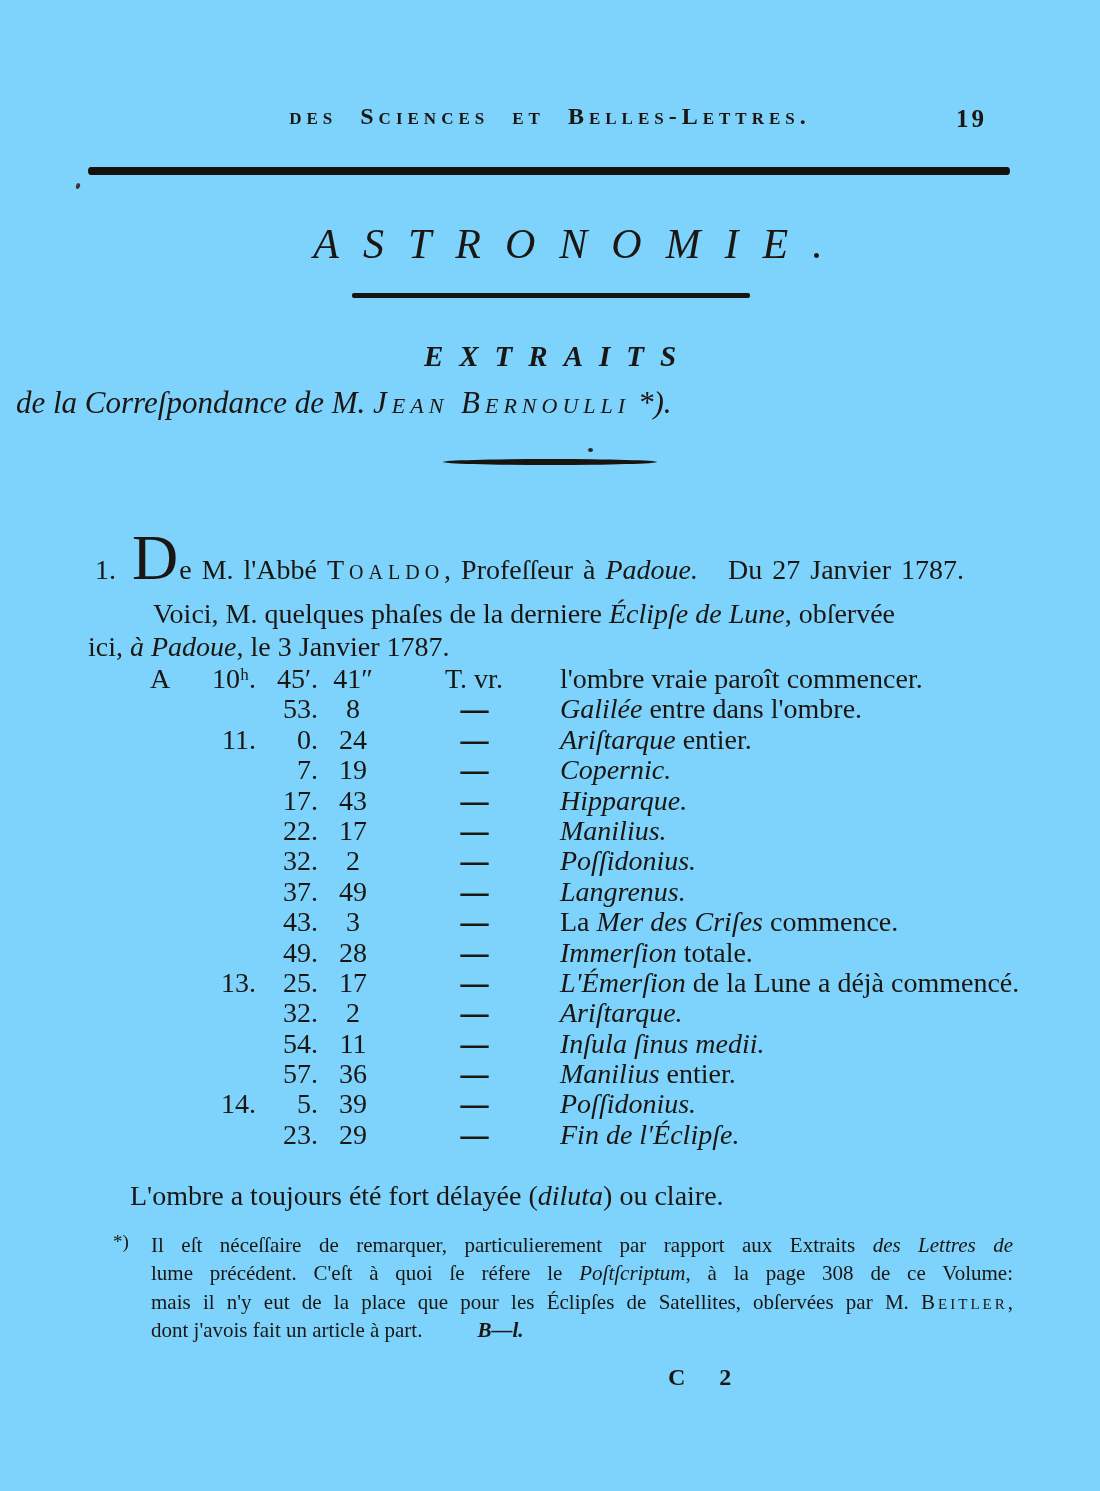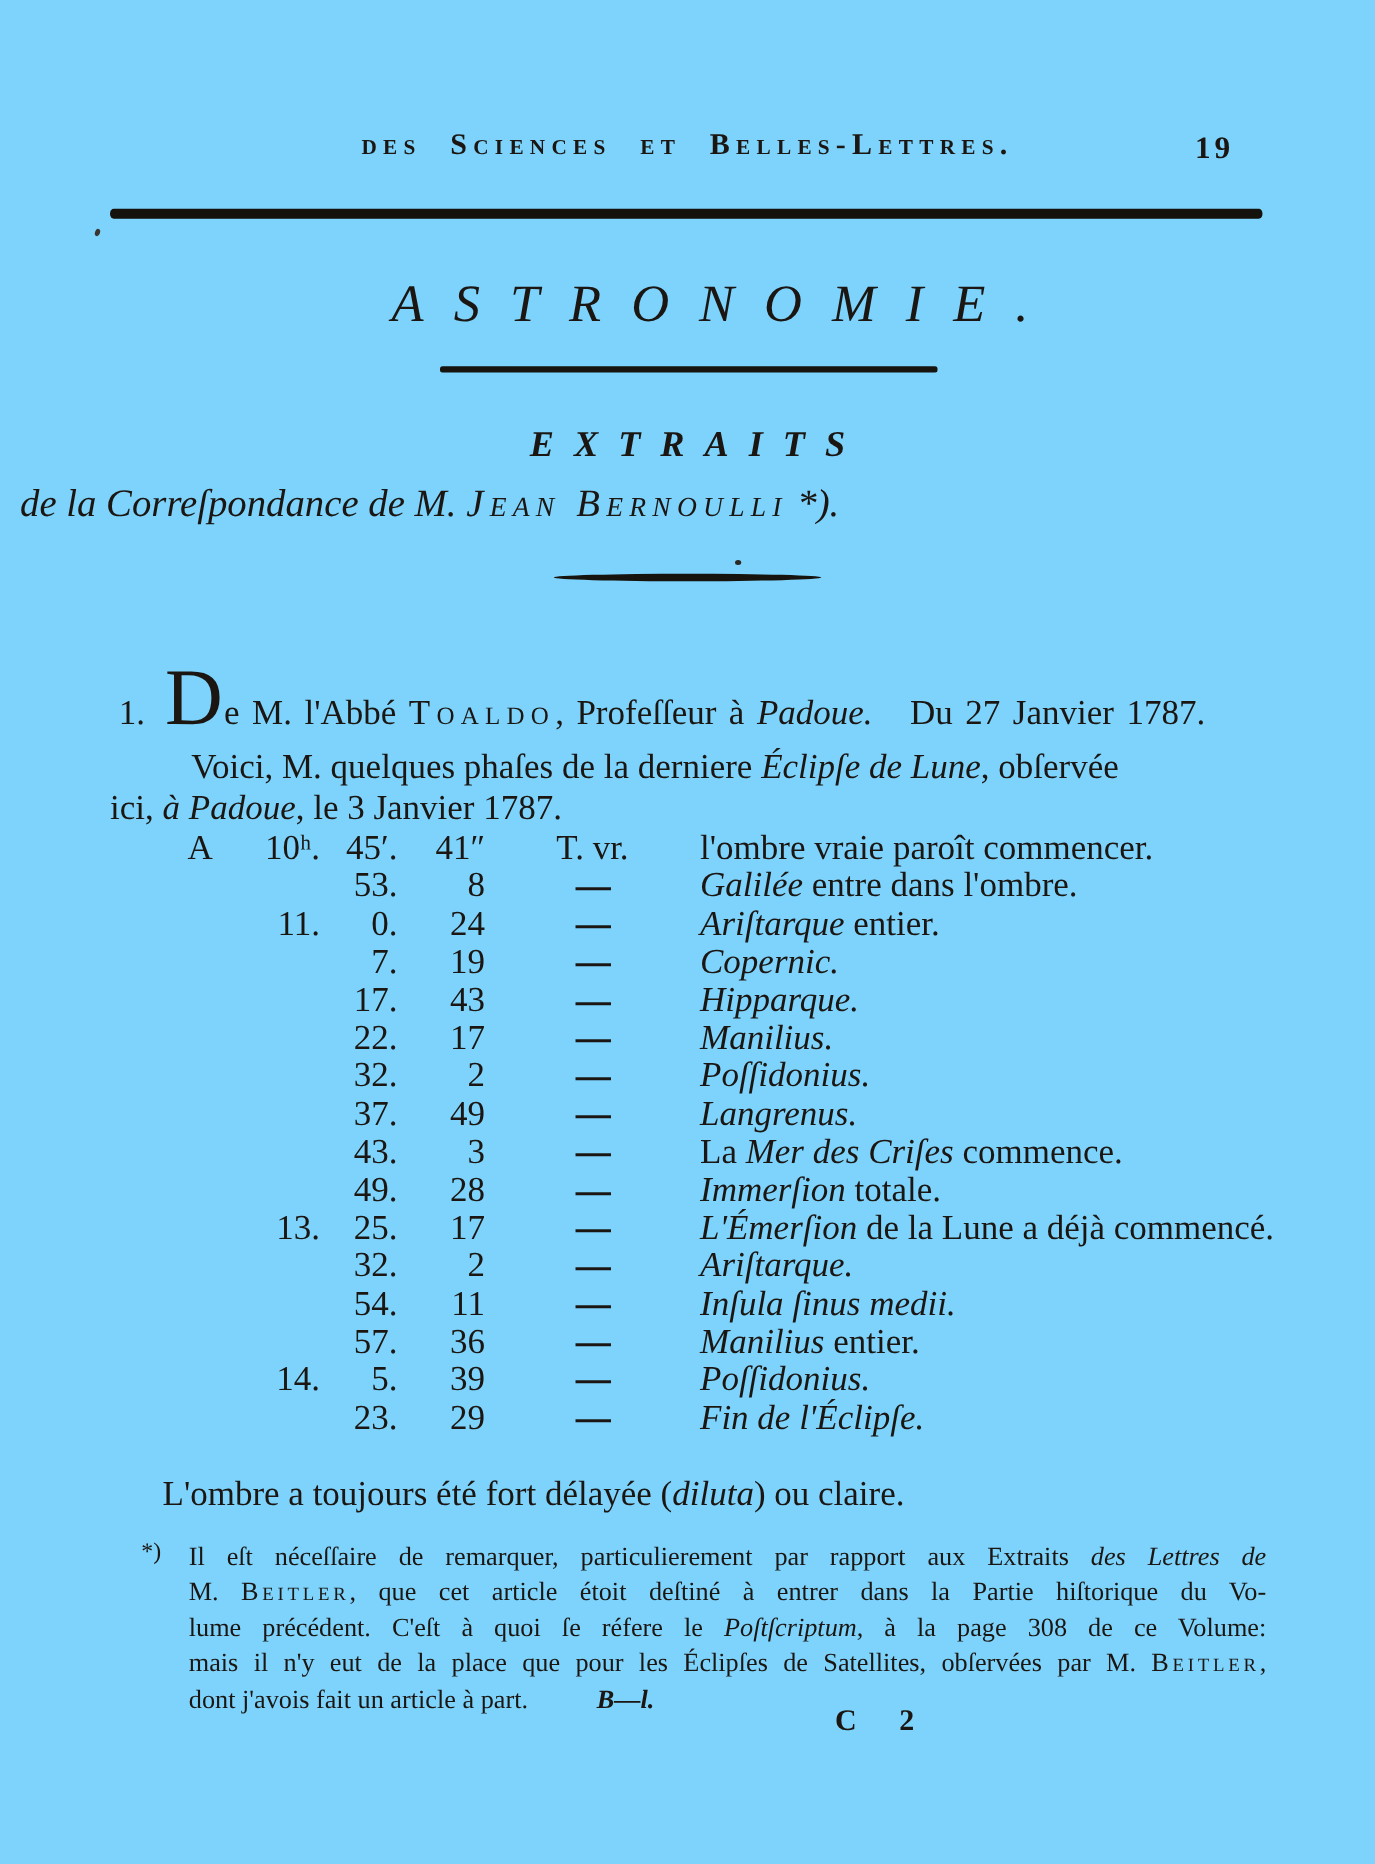--- a/index.html
+++ b/index.html
@@ -37,21 +37,21 @@
   .intro{position:absolute;top:597px;left:88px;width:925px;font-size:28px;line-height:33px;}
   .intro-line1{text-indent:65px;white-space:nowrap;}
   .intro-line2{white-space:nowrap;}
   
   .obs{position:absolute;top:664px;left:150px;width:900px;font-size:28px;}
   .obs-row{white-space:nowrap;height:30.4px;line-height:30.4px;}
   .obs-row span{display:inline-block;}
   .obs-prefix{width:50px;text-align:left;}
   .obs-h{width:56px;text-align:right;}
   .obs-m{width:62px;text-align:right;}
-  .obs-s{width:70px;text-align:right;}
+  .obs-s{width:70px;text-align:center;}
   .obs-mid{width:172px;text-align:center;}
   .obs-mid.dash{font-weight:700;transform:scaleY(1.25);letter-spacing:-1px;}
   .obs-desc{white-space:nowrap;}
   .obs-desc span{display:inline;}
   .s-r{font-style:normal;}
   .s-i{font-style:italic;text-align:center;}
   .s-sc{font-variant:small-caps;letter-spacing:3px;}
   .s-bi{font-style:italic;font-weight:700;}
   
   .closing{position:absolute;top:1180px;left:130px;font-size:28px;white-space:nowrap;}
@@ -112,21 +112,20 @@
       <div class="obs-row"><span class="obs-prefix"></span><span class="obs-h">14.</span><span class="obs-m">5.</span><span class="obs-s">39</span><span class="obs-mid dash">—</span><span class="obs-desc"><span class="s-i">Poſſidonius.</span></span></div>
       <div class="obs-row"><span class="obs-prefix"></span><span class="obs-h"></span><span class="obs-m">23.</span><span class="obs-s">29</span><span class="obs-mid dash">—</span><span class="obs-desc"><span class="s-i">Fin de l'Éclipſe.</span></span></div>
     </div>
 
   <div class="closing"><span class="s-r">L'ombre a toujours été fort délayée (</span><span class="s-i">diluta</span><span class="s-r">) ou claire.</span></div>
 
   <div class="footnote">
     <span class="foot-marker">*)</span>
     <div class="foot-lines">
         <div class="foot-line"><span class="s-r">Il eſt néceſſaire de remarquer, particulierement par rapport aux Extraits </span><span class="s-i">des Lettres de</span></div>
-        <div class="foot-line"><span class="s-r">M. </span><span class="s-sc">Beitler</span><span class="s-r">, que cet article étoit deſtiné à entrer dans la Partie hiſtorique du Vo-</span></div>
         <div class="foot-line"><span class="s-r">lume précédent.  C'eſt à quoi ſe réfere le </span><span class="s-i">Poſtſcriptum</span><span class="s-r">, à la page 308 de ce Volume:</span></div>
         <div class="foot-line"><span class="s-r">mais il n'y eut de la place que pour les Éclipſes de Satellites, obſervées par M. </span><span class="s-sc">Beitler</span><span class="s-r">,</span></div>
         <div class="foot-line"><span class="s-r">dont j'avois fait un article à part.</span><span class="s-bi">B—l.</span></div>
       </div>
   </div>
 
   <div class="signature-mark">C 2</div>
 
 </div>
 

